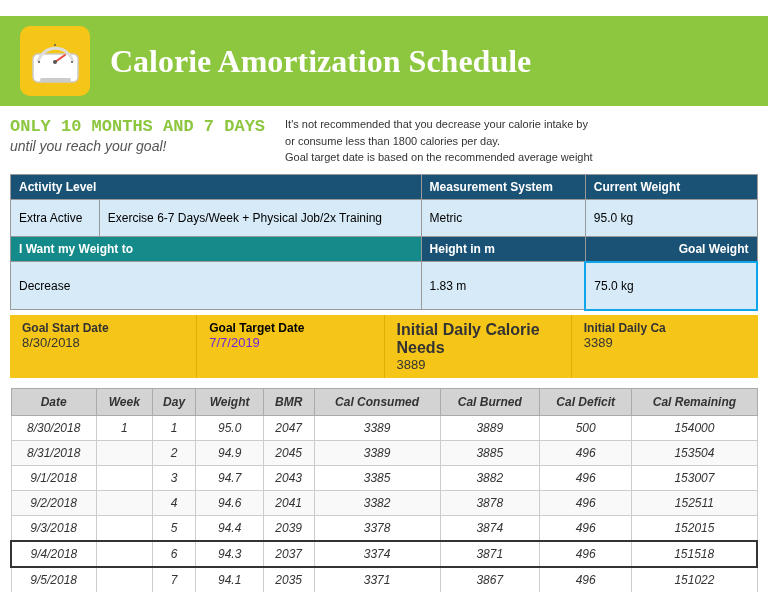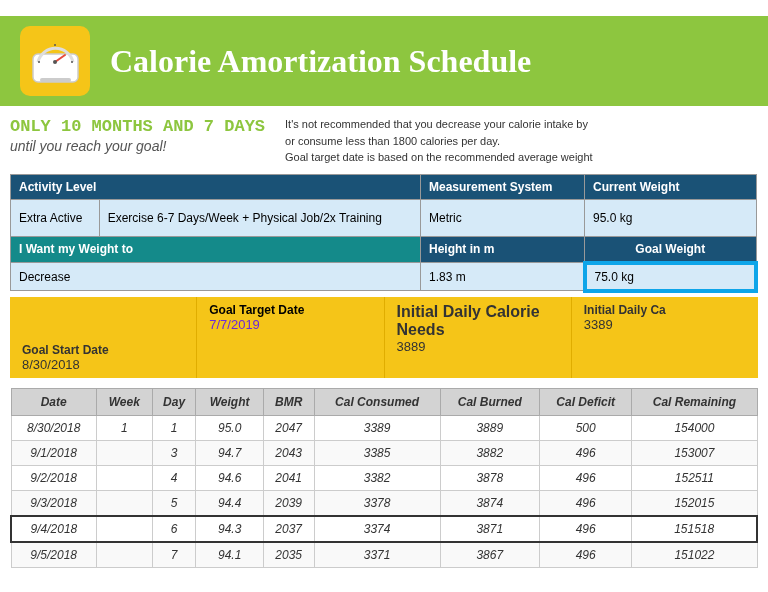--- a/index.html
+++ b/index.html
@@ -145,34 +145,34 @@
     <tbody>
       <tr>
         <td style="background:#d6eaf8;padding:5px 8px;border:1px solid #999;">Extra Active</td>
         <td style="background:#d6eaf8;padding:5px 8px;border:1px solid #999;">Exercise 6-7 Days/Week + Physical Job/2x Training</td>
         <td style="background:#d6eaf8;padding:11px 8px;border:1px solid #999;">Metric</td>
         <td style="background:#d6eaf8;padding:5px 8px;border:1px solid #999;">95.0 kg</td>
       </tr>
       <tr>
         <th colspan="2" style="background:#148a8a;color:#fff;padding:5px 8px;border:1px solid #999;text-align:left;">I Want my Weight to</th>
         <th style="background:#1a5276;color:#fff;padding:5px 8px;border:1px solid #999;text-align:left;">Height in m</th>
-        <th style="background:#1a5276;color:#fff;padding:5px 8px;border:1px solid #999;text-align:center;">Goal Weight</th>
+        <th style="background:#1a5276;color:#fff;padding:5px 8px;border:1px solid #999;text-align:right;">Goal Weight</th>
       </tr>
       <tr>
         <td colspan="2" style="background:#d6eaf8;padding:5px 8px;border:1px solid #999;">Decrease</td>
         <td style="background:#d6eaf8;padding:5px 8px;border:1px solid #999;">1.83 m</td>
-        <td style="background:#d6eaf8;padding:5px 8px;border:4px solid #0ea5e9;">75.0 kg</td>
+        <td style="background:#d6eaf8;padding:16px 8px;border:2px solid #0ea5e9;">75.0 kg</td>
       </tr>
     </tbody>
   </table>
 </div>
 
 <div style="margin: 0 10px 4px 10px; background:#f5c518; display:flex;">
   <div style="padding:6px 12px; flex:1; border-right:1px solid #e0ad00;">
-    <div style="font-weight:bold;font-size:12px;color:#333;margin-top:40px;">Goal Start Date</div>
+    <div style="font-weight:bold;font-size:12px;color:#333;">Goal Start Date</div>
     <div style="font-size:13px;color:#333;">8/30/2018</div>
   </div>
   <div style="padding:6px 12px; flex:1; border-right:1px solid #e0ad00;">
     <div style="font-weight:bold;font-size:12px;color:#000000;">Goal Target Date</div>
     <div style="font-size:13px;color:#6d28d9;">7/7/2019</div>
   </div>
   <div style="padding:6px 12px; flex:1; border-right:1px solid #e0ad00;">
     <div style="font-weight:bold;font-size:16px;color:#333;">Initial Daily Calorie Needs</div>
     <div style="font-size:13px;color:#333;">3889</div>
   </div>
@@ -203,20 +203,31 @@
           <td>1</td>
           <td>1</td>
           <td>95.0</td>
           <td>2047</td>
           <td>3389</td>
           <td>3889</td>
           <td>500</td>
           <td>154000</td>
         </tr>
         <tr>
+          <td>8/31/2018</td>
+          <td></td>
+          <td>2</td>
+          <td>94.9</td>
+          <td>2045</td>
+          <td>3389</td>
+          <td>3885</td>
+          <td>496</td>
+          <td>153504</td>
+        </tr>
+        <tr>
           <td>9/1/2018</td>
           <td></td>
           <td>3</td>
           <td>94.7</td>
           <td>2043</td>
           <td>3385</td>
           <td>3882</td>
           <td>496</td>
           <td>153007</td>
         </tr>

